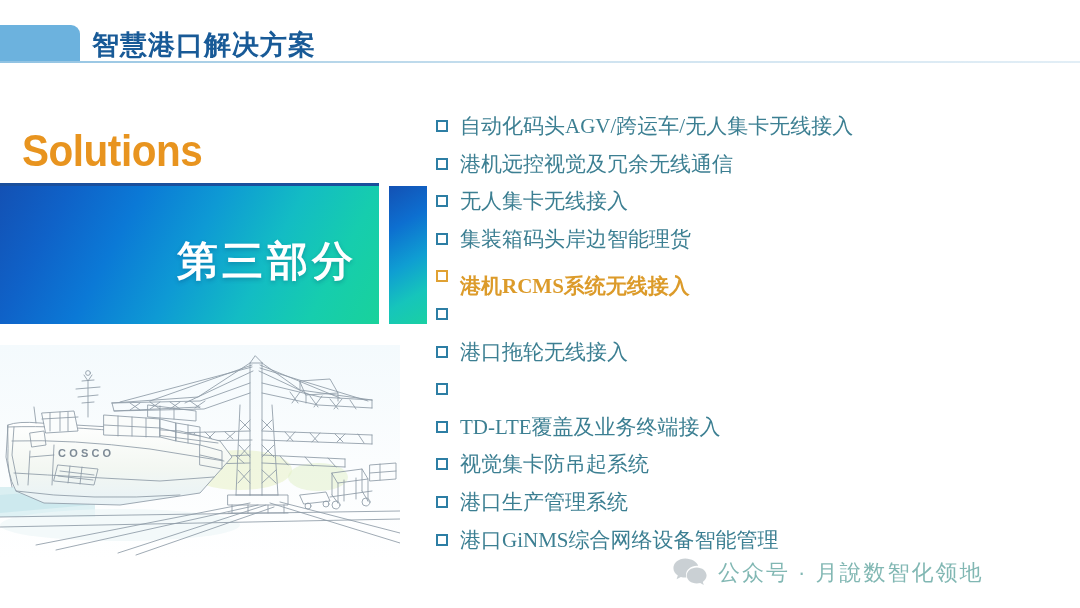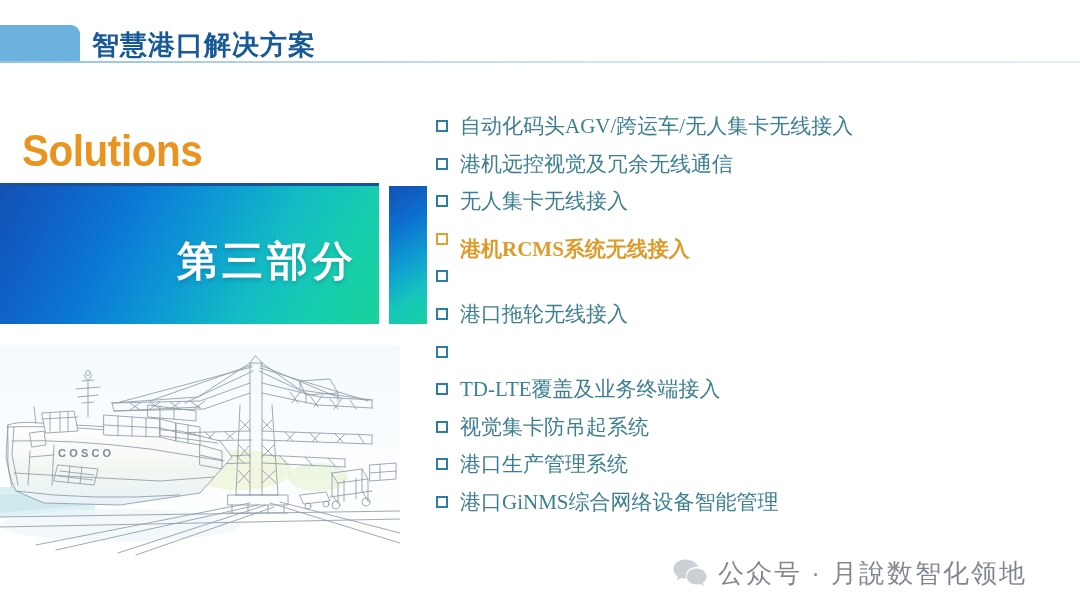--- a/index.html
+++ b/index.html
@@ -148,22 +148,22 @@
   .watermark {
     position: absolute;
     left: 672px; top: 556px;
     display: flex;
     align-items: center;
     gap: 10px;
     opacity: 0.52;
   }
   .wm-icon { flex: 0 0 auto; }
   .wm-text {
-    font-size: 26px;
-    color: #0f172a;
+    font-size: 22px;
+    color: #0f766e;
     letter-spacing: 2px;
     white-space: nowrap;
   }
 </style>
 </head>
 <body>
 
 <div class="slide">
 
   <div class="header-tab"></div>
@@ -405,20 +405,24 @@
     <div class="bullet-row">
       <span class="bullet-mark"></span>
       <span class="bullet-text">港机远控视觉及冗余无线通信</span>
     </div>
 
     <div class="bullet-row">
       <span class="bullet-mark"></span>
       <span class="bullet-text">无人集卡无线接入</span>
     </div>
 
+    <div class="bullet-row">
+      <span class="bullet-mark"></span>
+      <span class="bullet-text">集装箱码头岸边智能理货</span>
+    </div>
 
     <div class="bullet-row hl">
       <span class="bullet-mark"></span>
       <span class="bullet-text">港机RCMS系统无线接入</span>
     </div>
 
     <div class="bullet-row">
       <span class="bullet-mark"></span>
     </div>
 

